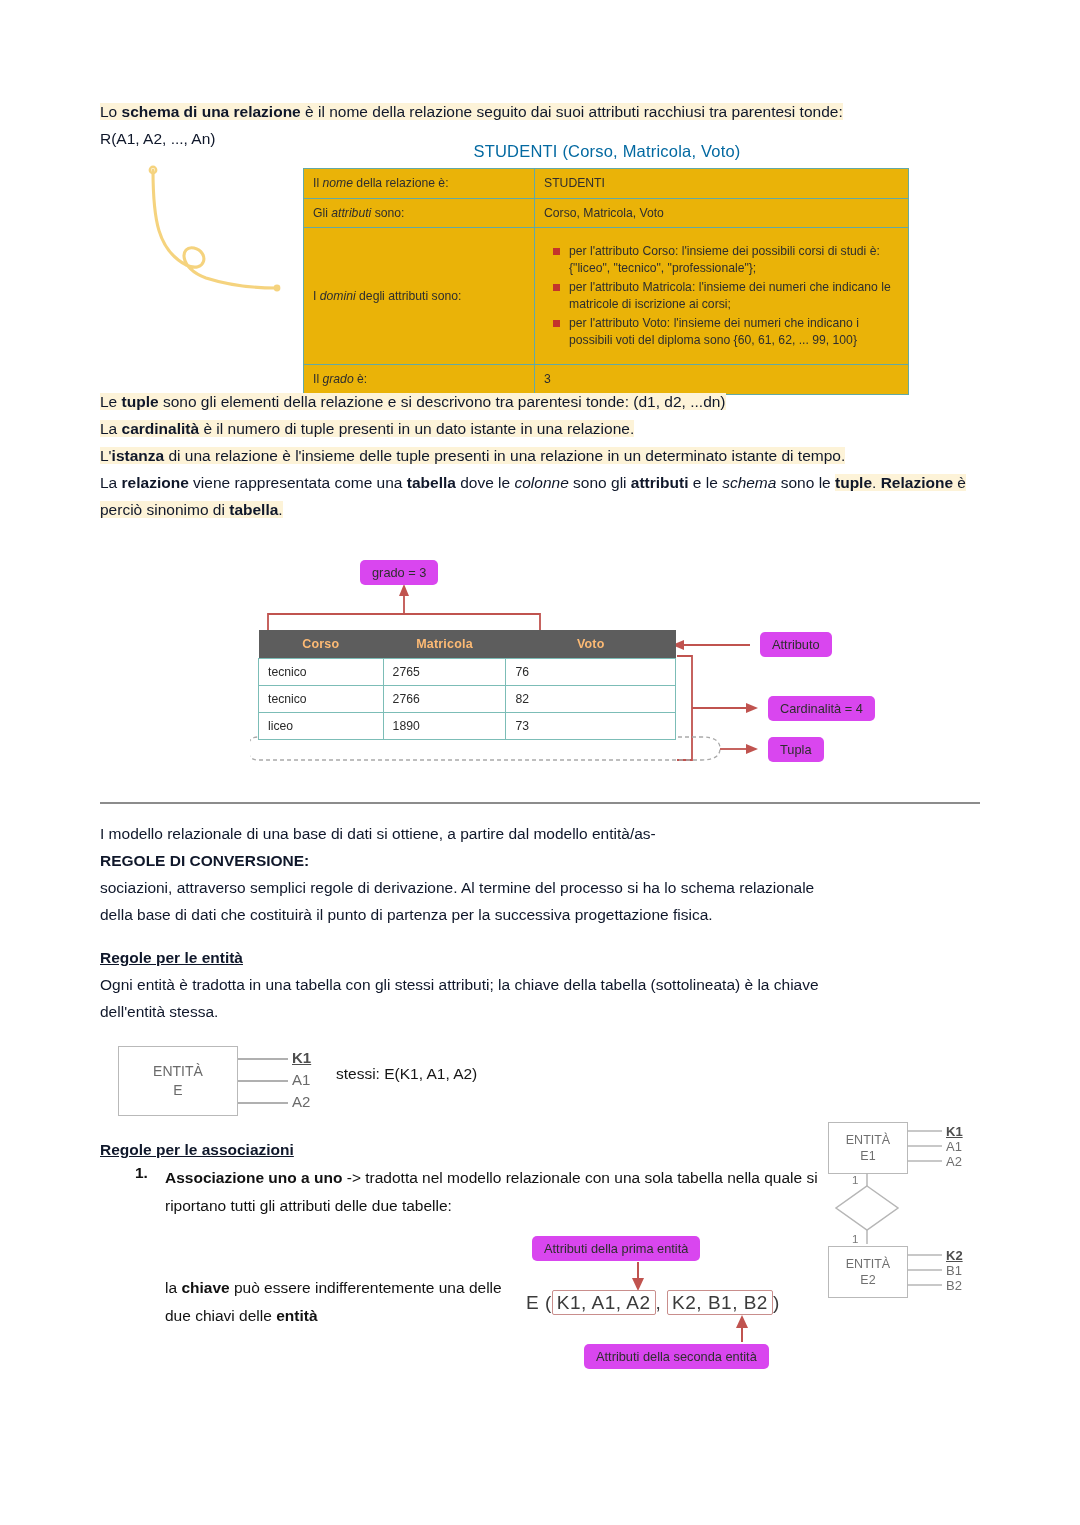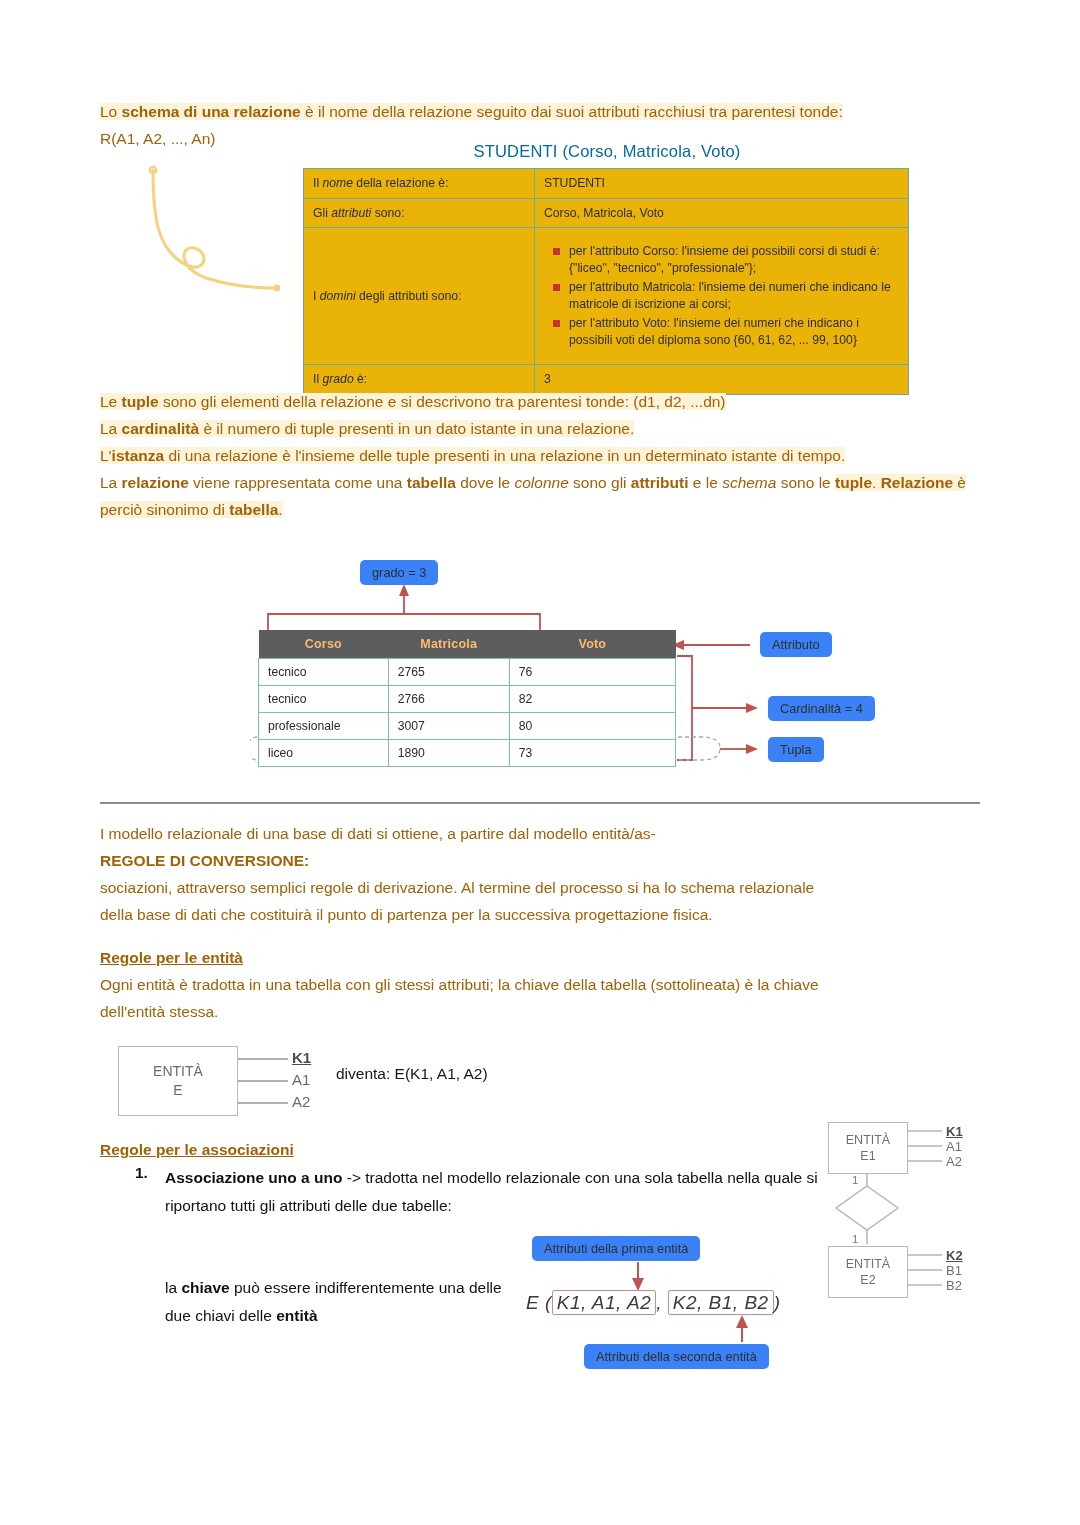--- a/index.html
+++ b/index.html
@@ -11,21 +11,21 @@
     position:relative;
     overflow:hidden;
   }
   .page{position:relative;width:1080px;height:1525px;}
 
   
   .para{
     position:absolute;
     font-size:15.5px;
     line-height:27px;
-    color:#a16207;
+    color:#0f172a;
   }
   .hl{background:#fdf3d8;}
   b,.b{font-weight:bold;}
   i,.i{font-style:italic;}
 
   
   #p-top{left:100px; top:98px; width:880px;}
 
   
   #curly{position:absolute;left:128px;top:140px;width:180px;height:180px;}
@@ -68,21 +68,21 @@
   table.t2 td{
     border:1.1px solid #7cbdb7;
     font-size:12.2px;color:#2a2a2a;
     padding:5px 9px;height:16px;
   }
   table.t2 td.c1{width:120px;}
   table.t2 td.c2{width:118px;}
   table.t2 td.c3{width:180px;}
   .callout{
     position:absolute;
-    background:#3b82f6;
+    background:#d946ef;
     border-radius:5px;
     font-size:12.8px;
     color:#2e2e2e;
     padding:5px 12px;
     white-space:nowrap;
   }
 
   
   #div1{position:absolute;left:100px;top:802px;width:880px;height:2px;background:#8c8c8c;}
 
@@ -113,21 +113,21 @@
     color:#6f6f6f;text-align:center;font-size:12.5px;line-height:16px;
     display:flex;align-items:center;justify-content:center;
   }
   .eratt{position:absolute;font-size:13px;color:#6f6f6f;line-height:17.5px;}
   .card1{position:absolute;font-size:11.5px;color:#7a7a7a;}
 
   
   #d5{position:absolute;left:512px;top:1232px;width:420px;height:140px;}
   #formula{
     position:absolute;left:14px;top:60px;
-    font-size:19px;color:#3b3b3b;letter-spacing:.5px;white-space:nowrap;font-style:italic;
+    font-size:19px;color:#3b3b3b;letter-spacing:.5px;white-space:nowrap;
   }
   .fbox{border:1.3px solid #c98e8c;padding:1px 4px;border-radius:2px;}
 </style>
 </head>
 <body>
 
 <div class="page">
 
   <div class="para" id="p-top">
     <span class="hl"><span>Lo </span><b>schema di una relazione</b><span> è il nome della relazione seguito dai suoi attributi racchiusi tra parentesi tonde:</span></span><br>
@@ -207,25 +207,20 @@
         <td class="c1">tecnico</td>
         <td class="c2">2765</td>
         <td class="c3">76</td>
       </tr>
       <tr>
         <td class="c1">tecnico</td>
         <td class="c2">2766</td>
         <td class="c3">82</td>
       </tr>
       <tr>
-        <td class="c1">professionale</td>
-        <td class="c2">3007</td>
-        <td class="c3">80</td>
-      </tr>
-      <tr>
         <td class="c1">liceo</td>
         <td class="c2">1890</td>
         <td class="c3">73</td>
       </tr>
     </tbody>
       </table>
 
     <div class="callout" style="left:110px;top:4px;">grado = 3</div>
     <div class="callout" style="left:510px;top:76px;">Attributo</div>
     <div class="callout" style="left:518px;top:140px;">Cardinalità = 4</div>
@@ -253,21 +248,21 @@
     </div>
     <svg style="position:absolute;left:118px;top:0;" width="64" height="78">
       <line x1="2" y1="17" x2="52" y2="17" stroke="#b0b0b0" stroke-width="2.2"></line>
       <line x1="2" y1="39" x2="52" y2="39" stroke="#b0b0b0" stroke-width="2.2"></line>
       <line x1="2" y1="61" x2="52" y2="61" stroke="#b0b0b0" stroke-width="2.2"></line>
     </svg>
     <div class="attrtxt" style="left:174px;top:6px;font-weight:bold;text-decoration:underline;color:#4e4e4e;">K1</div>
     <div class="attrtxt" style="left:174px;top:28px;">A1</div>
     <div class="attrtxt" style="left:174px;top:50px;">A2</div>
   </div>
-  <div id="diventa">diventa: E(K1, A1, A2)</div>
+  <div id="diventa">stessi: E(K1, A1, A2)</div>
 
   <div class="para" id="p-assoc">
     <div style="font-weight:bold;text-decoration:underline;">Regole per le associazioni</div>
   </div>
   <div id="li1num">1.</div>
   <div id="li1txt"><b>Associazione uno a uno</b><span> -&gt; tradotta nel modello relazionale con una sola tabella nella quale si riportano tutti gli attributi delle due tabelle:</span></div>
   <div id="p-chiave"><span>la </span><b>chiave</b><span> può essere indifferentemente una delle due chiavi delle </span><b>entità</b></div>
 
   <div id="d4">
     <div class="erbox" style="left:0;top:4px;width:78px;height:50px;">

